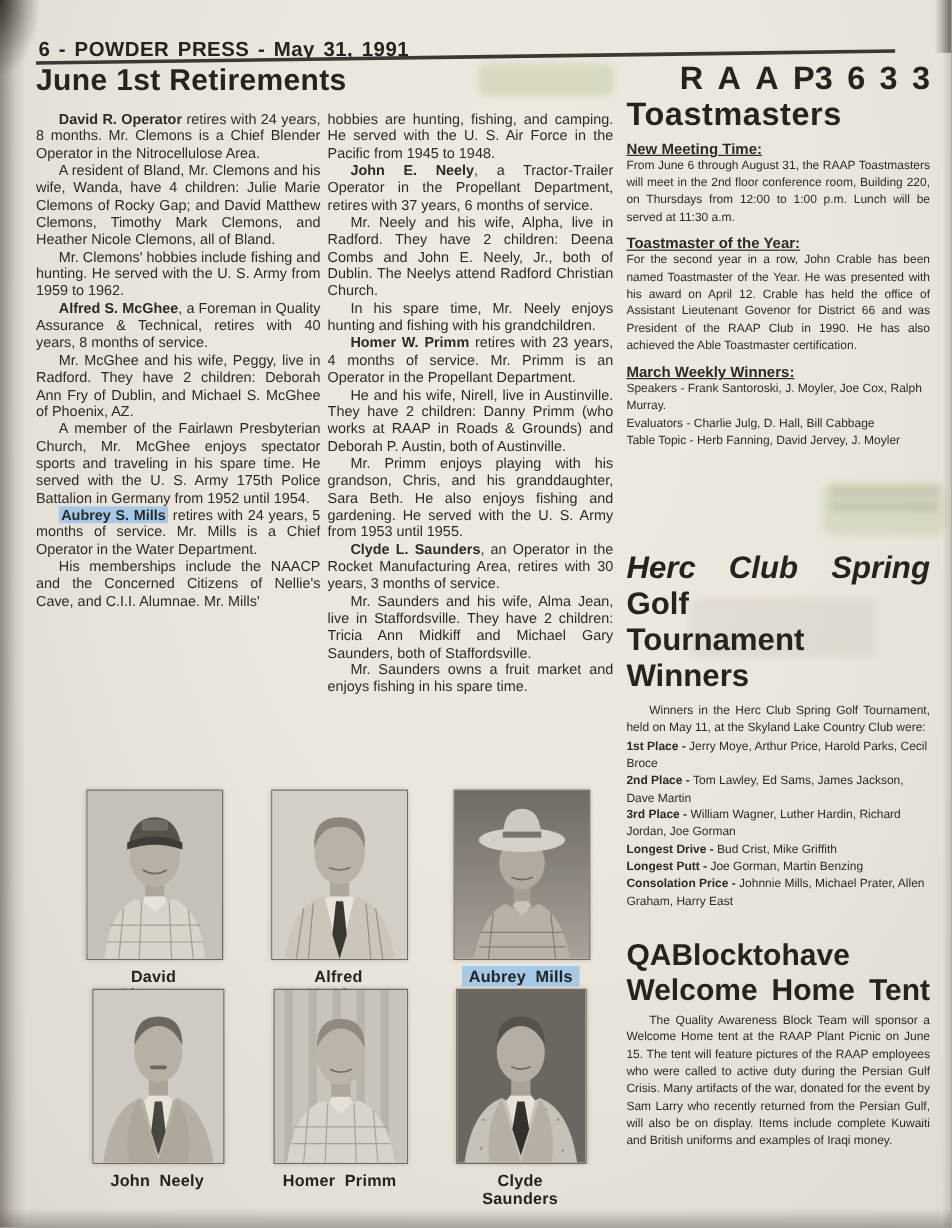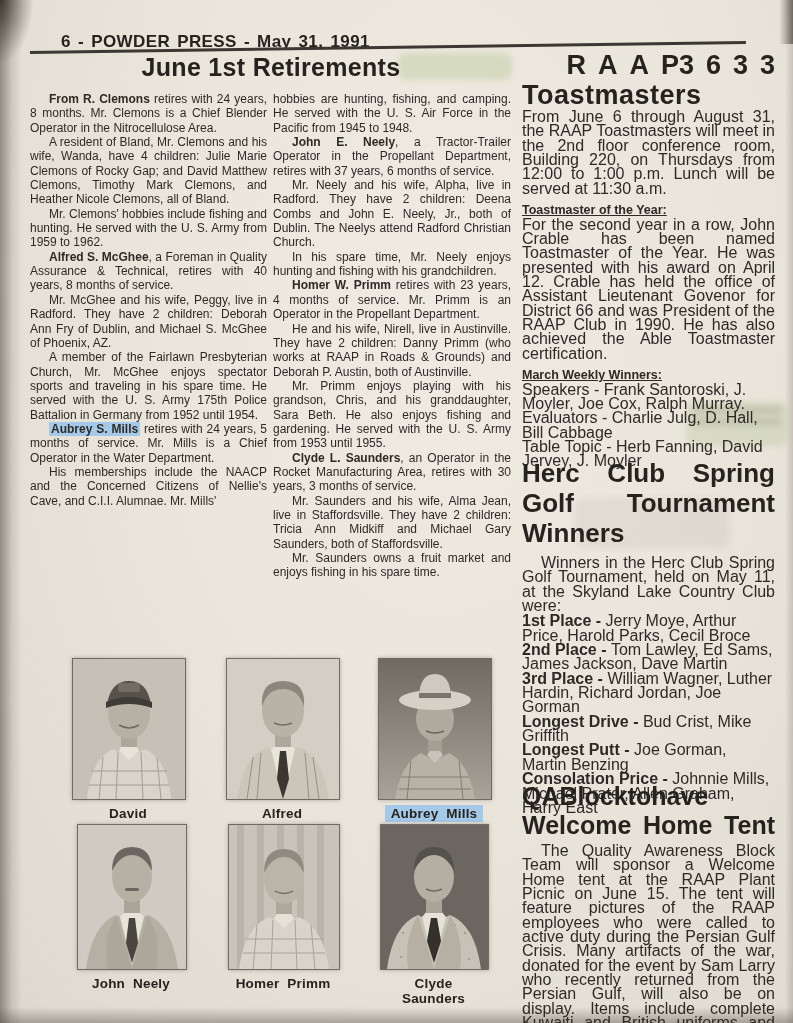--- a/index.html
+++ b/index.html
@@ -26,26 +26,26 @@
   .edge-right{position:absolute;right:0;top:0;width:8px;height:100%;
     background:linear-gradient(270deg, rgba(70,64,56,.2), rgba(0,0,0,0));}
   .smudge{position:absolute;filter:blur(3px);border-radius:8px;}
   .smudge .bar{height:8px;margin:4px 6px;border-radius:3px;background:rgba(95,95,95,.16);}
   #smudge-title{left:398px;top:53px;width:114px;height:27px;background:rgba(163,185,122,.30);}
   #smudge-right1{left:686px;top:402px;width:102px;height:44px;background:rgba(163,185,122,.26);}
   #smudge-right2{left:575px;top:498px;width:155px;height:50px;background:rgba(150,140,122,.12);}
 
   
   .masthead{position:absolute;left:32px;top:32px;font-size:17px;font-weight:bold;
-    letter-spacing:.4px;word-spacing:2px;color:#26231f;margin-left:29px;}
+    letter-spacing:.4px;word-spacing:2px;color:#26231f;}
   .head-rule{position:absolute;left:30px;top:51px;width:716px;height:2.5px;background:#3b3833;
     transform:rotate(-0.8deg);transform-origin:left center;}
 
   
-  .retire-title{position:absolute;left:30px;top:53px;width:482px;margin:0;text-align:center;
+  .retire-title{position:absolute;left:30px;top:53px;width:482px;margin:0;text-align:left;
     font-size:25px;font-weight:bold;color:#26231f;letter-spacing:.3px;}
   .jline{display:flex;justify-content:flex-end;}
 
   
   .col{position:absolute;font-size:12px;line-height:14.35px;text-align:justify;color:#2d2a26;overflow:hidden;}
   .col p{margin:0;text-indent:19px;}
   .col p.cont{text-indent:0;}
   .gap-sm{margin-top:13px;}
   .gap-md{margin-top:17px;}
   .gap-lg{margin-top:28px;}
@@ -54,21 +54,21 @@
   .col1{left:30px;top:92px;width:237px;height:562px;}
   .col2{left:273px;top:92px;width:238px;height:562px;}
 
   
   .rsec{position:absolute;left:522px;width:253px;color:#2d2a26;}
   #toastmasters{top:50px;}
   .tm-l1{font-size:27px;font-weight:bold;line-height:30px;color:#26231f;}
   .tm-l1 span{letter-spacing:12px;margin-right:-12px;}
   .tm-l2{margin:0;font-size:27px;font-weight:bold;line-height:30px;color:#26231f;letter-spacing:.5px;}
   .subhead{font-weight:bold;text-decoration:underline;font-size:12.5px;margin:7px 0 0;line-height:14.5px;}
-  .rsec p{margin:0;font-size:16px;line-height:14.35px;text-align:justify;}
+  .rsec p{margin:0;font-size:10px;line-height:14.35px;text-align:justify;}
   .rsec p.winner-line{text-align:left;}
   #golf{top:458px;}
   .golf-title{font-size:26px;font-weight:bold;line-height:30px;color:#26231f;margin:0 0 8px;}
   .golf-intro{text-indent:19px;margin-bottom:1px !important;}
   .entry{text-align:left !important;}
   #qa{top:782px;}
   .qa-title{font-size:25px;font-weight:bold;line-height:29px;color:#26231f;margin:0 0 4px;}
   .qa-body{text-indent:19px;}
 
   
@@ -100,21 +100,21 @@
       <div class="bar"></div>
   </div>
   <div class="smudge" id="smudge-right2"></div>
 
   <div class="masthead">6 - POWDER PRESS - May 31, 1991</div>
   <div class="head-rule"></div>
 
   <h1 class="retire-title">June 1st Retirements</h1>
 
   <div class="col col1">
-    <p class="para"><span class="lead">From R. Clemons</span><span> retires with 24 years, 8 months. Mr. Clemons is a Chief Blender Operator in the Nitrocellulose Area.</span></p>
+    <p class="para"><span class="lead">David R. Operator</span><span> retires with 24 years, 8 months. Mr. Clemons is a Chief Blender Operator in the Nitrocellulose Area.</span></p>
     <p class="para">A resident of Bland, Mr. Clemons and his wife, Wanda, have 4 children: Julie Marie Clemons of Rocky Gap; and David Matthew Clemons, Timothy Mark Clemons, and Heather Nicole Clemons, all of Bland.</p>
     <p class="para">Mr. Clemons' hobbies include fishing and hunting. He served with the U. S. Army from 1959 to 1962.</p>
     <p class="para gap-sm"><span class="lead">Alfred S. McGhee</span><span>, a Foreman in Quality Assurance &amp; Technical, retires with 40 years, 8 months of service.</span></p>
     <p class="para">Mr. McGhee and his wife, Peggy, live in Radford. They have 2 children: Deborah Ann Fry of Dublin, and Michael S. McGhee of Phoenix, AZ.</p>
     <p class="para">A member of the Fairlawn Presbyterian Church, Mr. McGhee enjoys spectator sports and traveling in his spare time. He served with the U. S. Army 175th Police Battalion in Germany from 1952 until 1954.</p>
     <p class="para gap-sm"><span class="lead hl">Aubrey S. Mills</span><span> retires with 24 years, 5 months of service. Mr. Mills is a Chief Operator in the Water Department.</span></p>
     <p class="para">His memberships include the NAACP and the Concerned Citizens of Nellie's Cave, and C.I.I. Alumnae. Mr. Mills'</p>
   </div>
 
   <div class="col col2">
@@ -129,37 +129,38 @@
     <p class="para">Mr. Saunders and his wife, Alma Jean, live in Staffordsville. They have 2 children: Tricia Ann Midkiff and Michael Gary Saunders, both of Staffordsville.</p>
     <p class="para">Mr. Saunders owns a fruit market and enjoys fishing in his spare time.</p>
   </div>
 
   <div class="rsec" id="toastmasters">
     <div class="tm-l1 jline">
       <span>RAAP</span>
       <span>3633</span>
     </div>
     <h2 class="tm-l2">Toastmasters</h2>
+    <h3 class="subhead">New Meeting Time:</h3>
     <p>From June 6 through August 31, the RAAP Toastmasters will meet in the 2nd floor conference room, Building 220, on Thursdays from 12:00 to 1:00 p.m. Lunch will be served at 11:30 a.m.</p>
     <h3 class="subhead">Toastmaster of the Year:</h3>
     <p>For the second year in a row, John Crable has been named Toastmaster of the Year. He was presented with his award on April 12. Crable has held the office of Assistant Lieutenant Govenor for District 66 and was President of the RAAP Club in 1990. He has also achieved the Able Toastmaster certification.</p>
     <h3 class="subhead">March Weekly Winners:</h3>
     <p class="winner-line">Speakers - Frank Santoroski, J. Moyler, Joe Cox, Ralph Murray.</p>
     <p class="winner-line">Evaluators - Charlie Julg, D. Hall, Bill Cabbage</p>
     <p class="winner-line">Table Topic - Herb Fanning, David Jervey, J. Moyler</p>
   </div>
 
   <div class="rsec" id="golf">
     <div class="golf-title">
-      <div style="display: flex; justify-content: space-between;">
+      <div style="display: flex; justify-content: space-between; font-style: italic;">
           <span>Herc</span>
           <span>Club</span>
           <span>Spring</span>
         </div>
-      <div style="display: flex; justify-content: space-between;">
+      <div style="display: flex; justify-content: space-between; flex-direction: column;">
           <span>Golf</span>
           <span>Tournament</span>
         </div>
       <div>Winners</div>
     </div>
     <p class="golf-intro">Winners in the Herc Club Spring Golf Tournament, held on May 11, at the Skyland Lake Country Club were:</p>
     <p class="entry"><span class="lead">1st Place - </span><span>Jerry Moye, Arthur Price, Harold Parks, Cecil Broce</span></p>
     <p class="entry"><span class="lead">2nd Place - </span><span>Tom Lawley, Ed Sams, James Jackson, Dave Martin</span></p>
     <p class="entry"><span class="lead">3rd Place - </span><span>William Wagner, Luther Hardin, Richard Jordan, Joe Gorman</span></p>
     <p class="entry"><span class="lead">Longest Drive - </span><span>Bud Crist, Mike Griffith</span></p>

